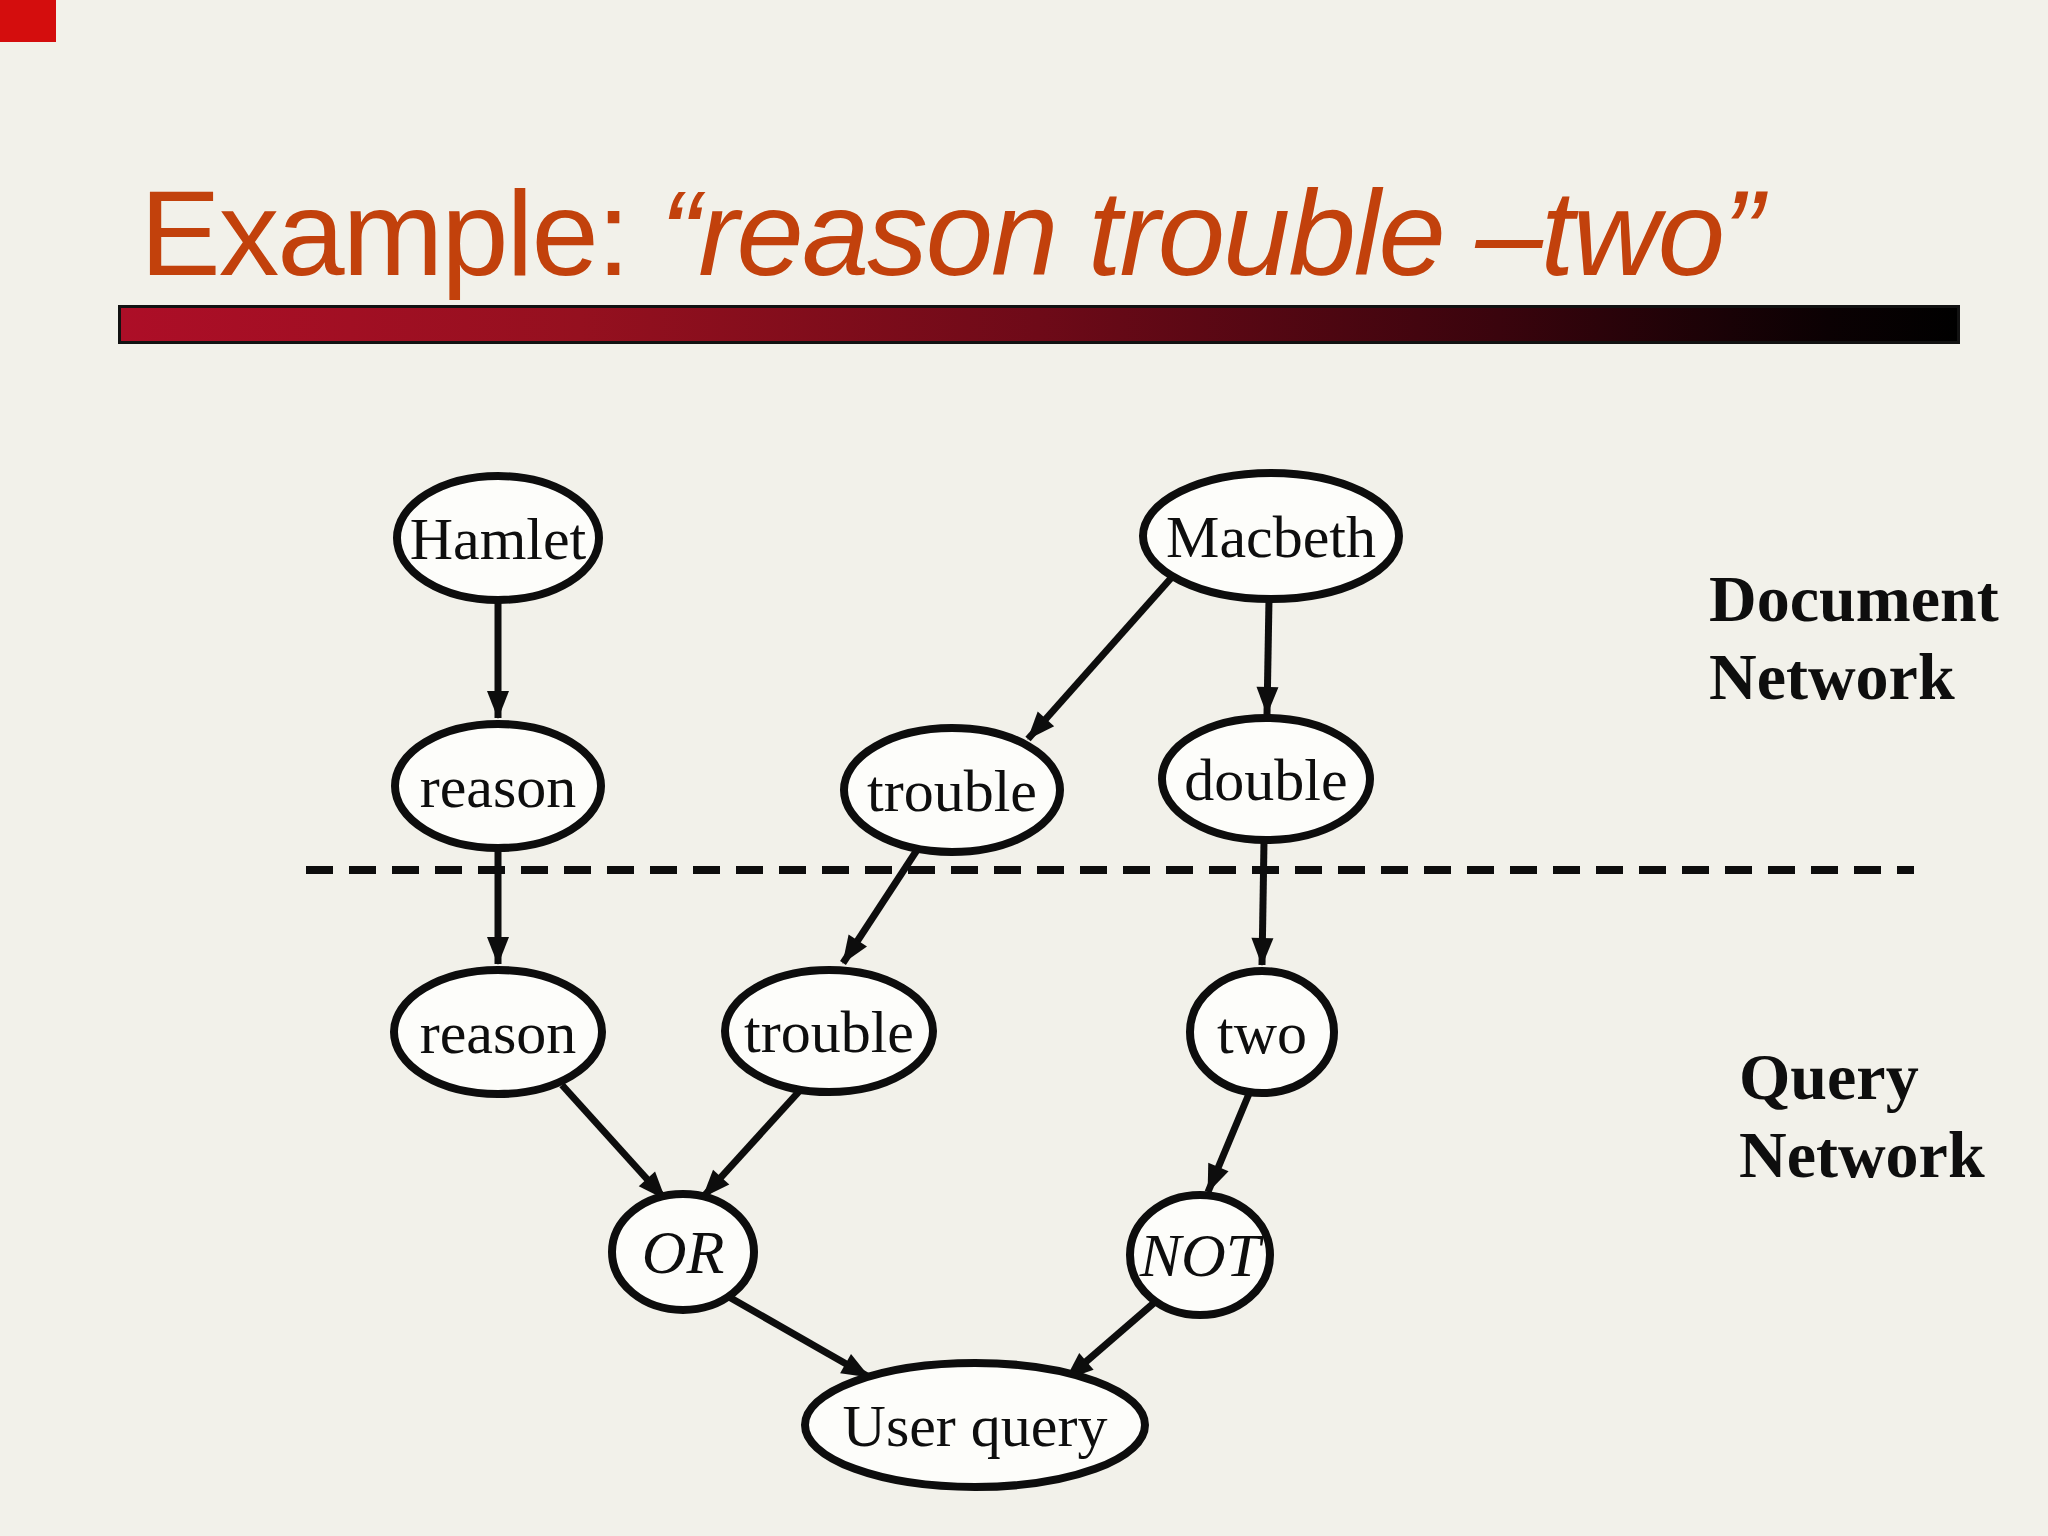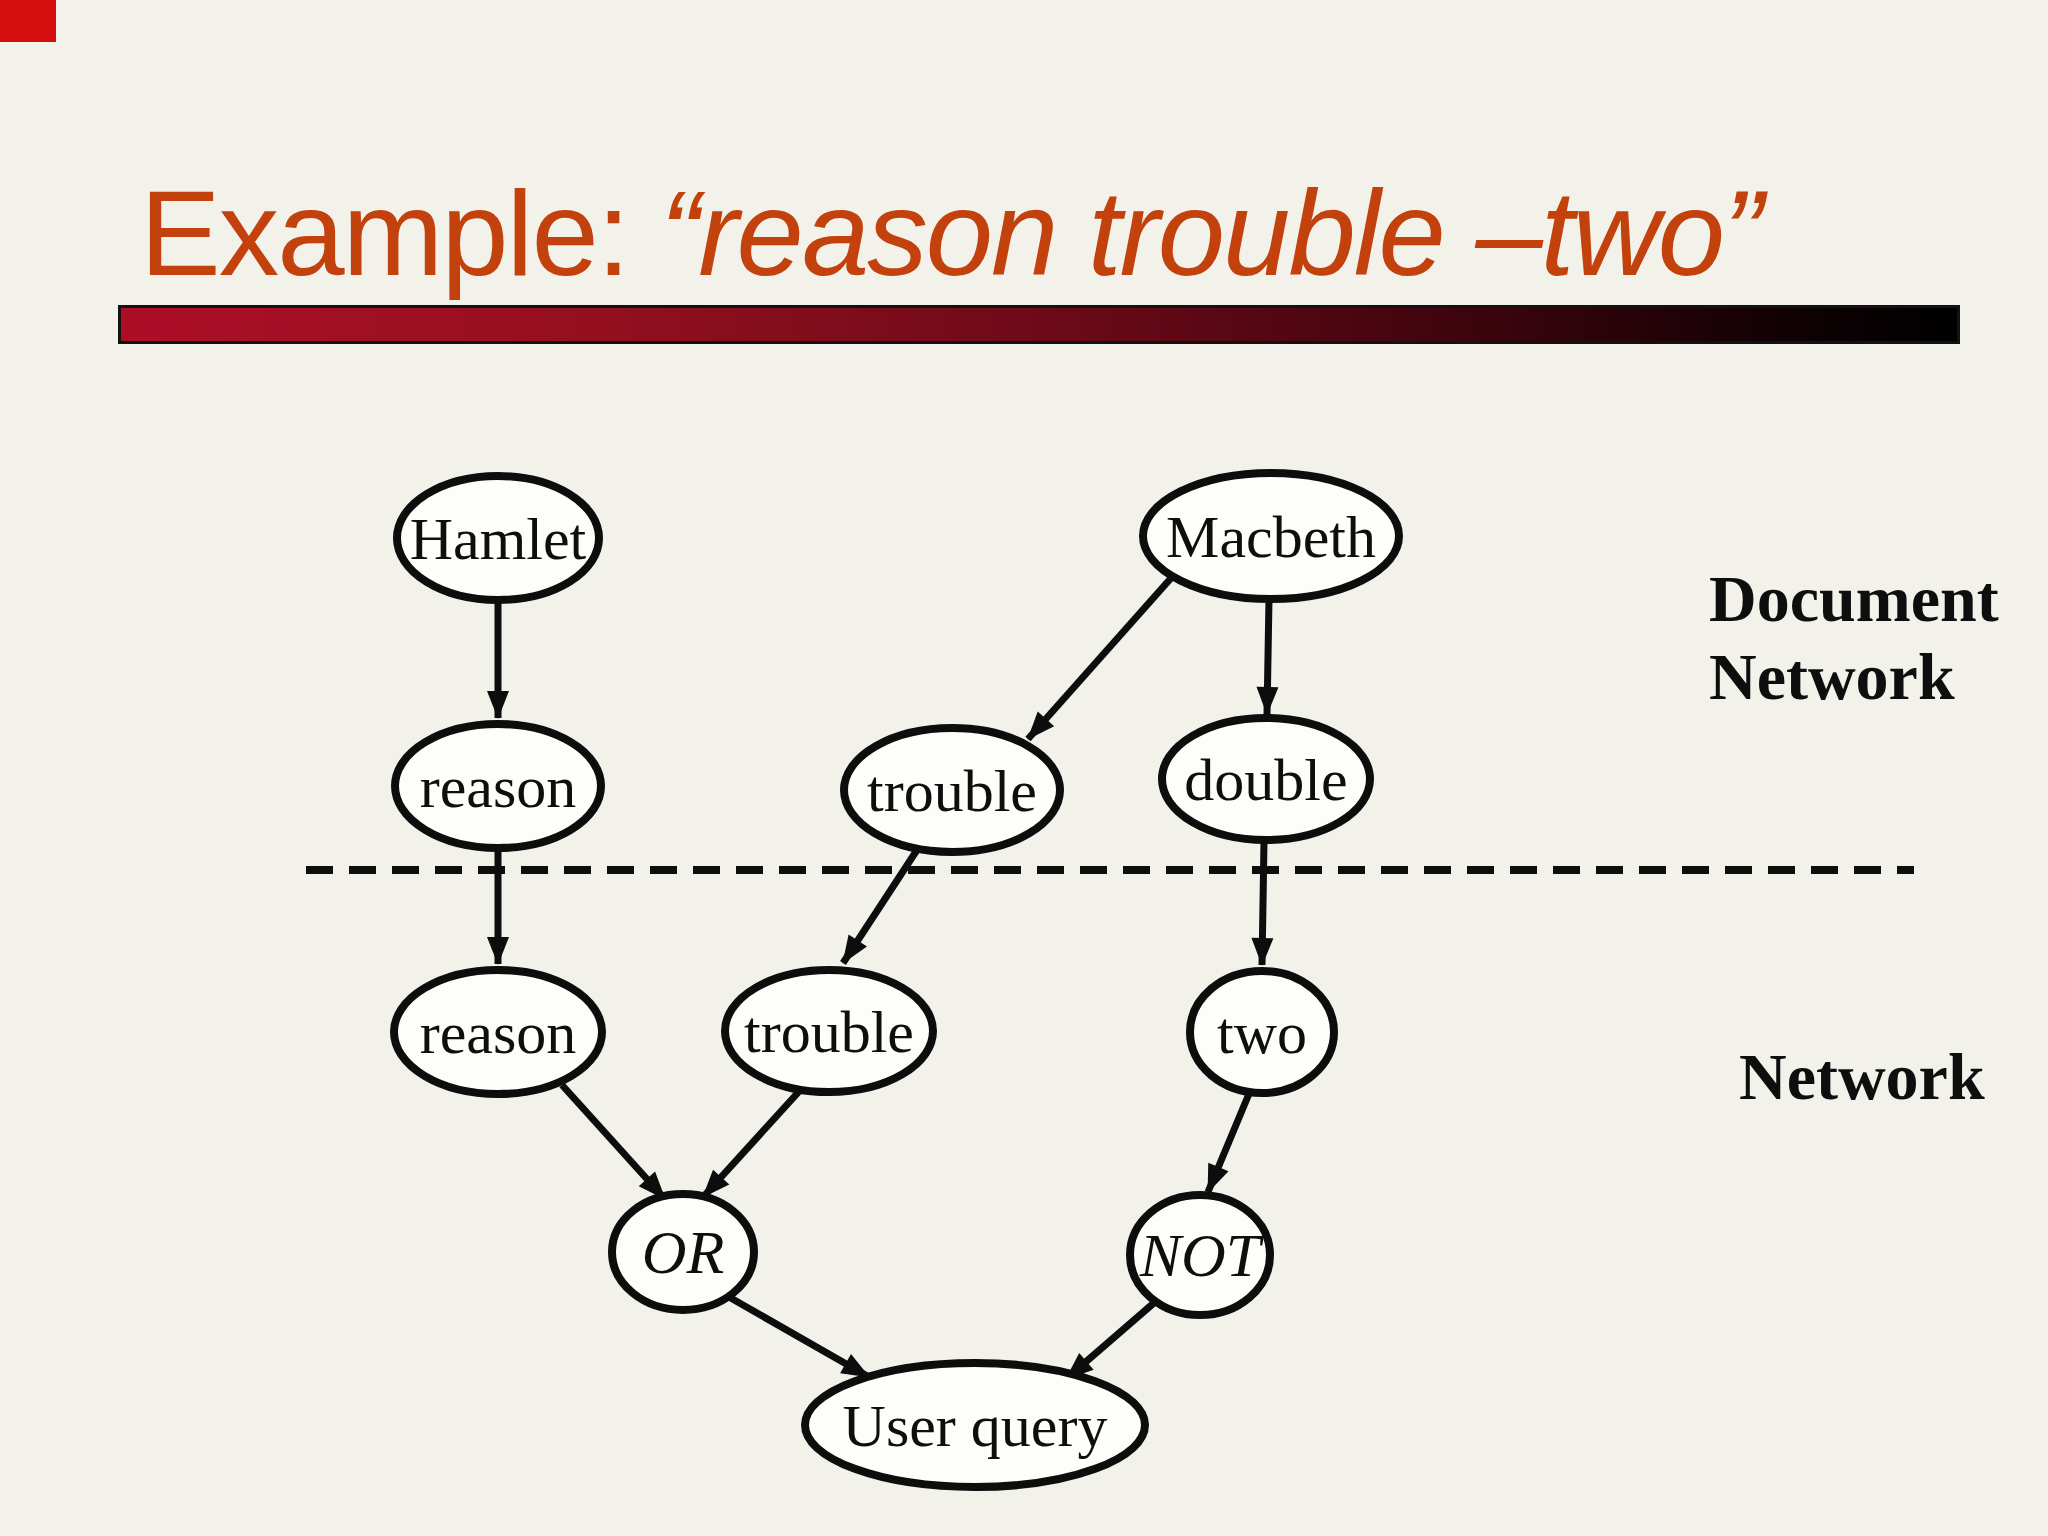--- a/index.html
+++ b/index.html
@@ -101,14 +101,15 @@
   <ellipse class="node-ellipse" cx="975" cy="1425" rx="170" ry="62"></ellipse>
   <text class="node-label" x="975" y="1446">User query</text>
 </svg>
 
 <div class="section-label doc">
   <div>Document</div>
   <div>Network</div>
 </div>
 
 <div class="section-label query">
+  <div>Query</div>
   <div>Network</div>
 </div>
 
 </body></html>

